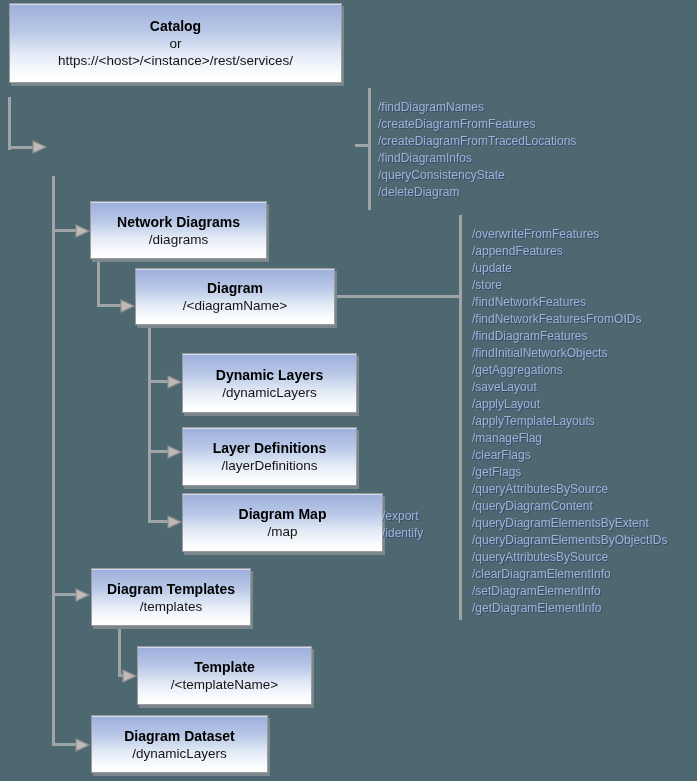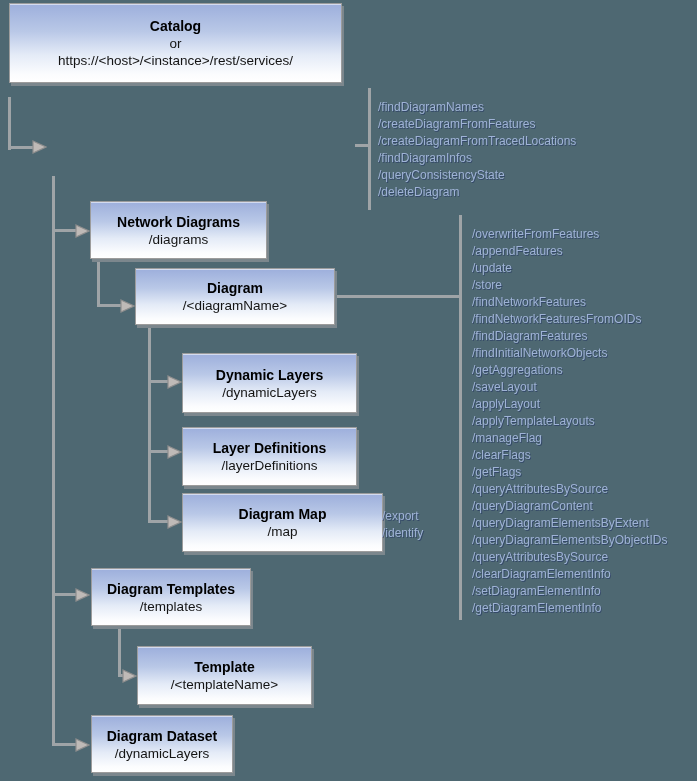--- a/index.html
+++ b/index.html
@@ -122,21 +122,21 @@
   <div class="node" style="left:91px;top:568px;width:160px;height:58px">
     <div class="node-title">Diagram Templates</div>
     <div class="node-sub">/templates</div>
   </div>
 
   <div class="node" style="left:137px;top:646px;width:175px;height:59px">
     <div class="node-title">Template</div>
     <div class="node-sub">/&lt;templateName&gt;</div>
   </div>
 
-  <div class="node" style="left:91px;top:715px;width:142px;height:58px">
+  <div class="node" style="left:91px;top:715px;width:177px;height:58px">
     <div class="node-title">Diagram Dataset</div>
     <div class="node-sub">/dynamicLayers</div>
   </div>
 
   <div class="ops" style="left:378px;top:99px">
       <div class="op-line">/findDiagramNames</div>
       <div class="op-line">/createDiagramFromFeatures</div>
       <div class="op-line">/createDiagramFromTracedLocations</div>
       <div class="op-line">/findDiagramInfos</div>
       <div class="op-line">/queryConsistencyState</div>

